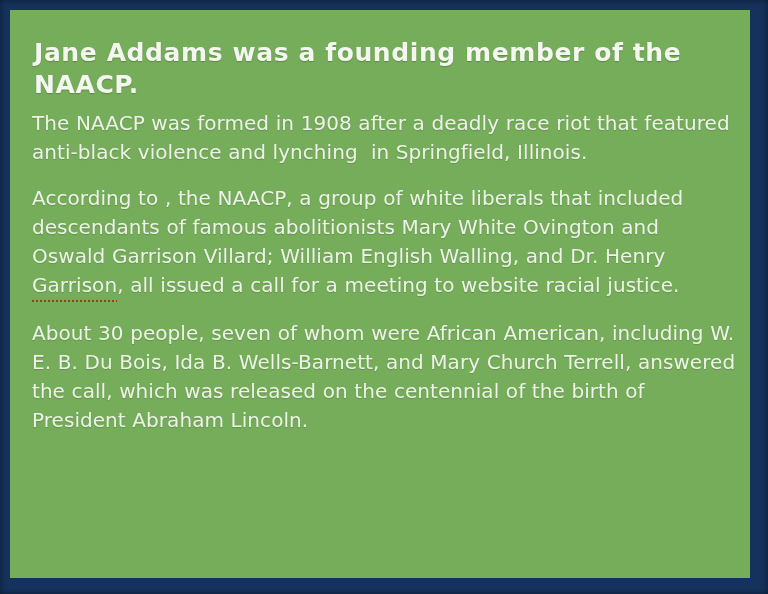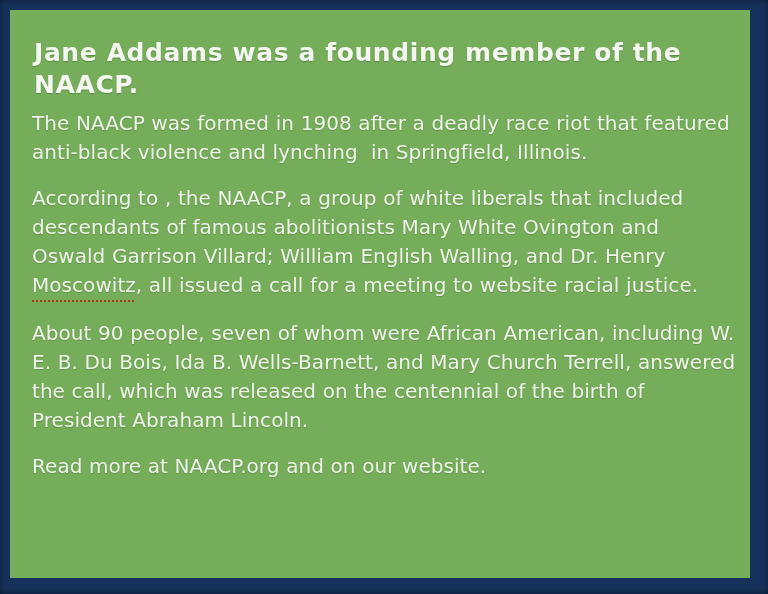--- a/index.html
+++ b/index.html
@@ -95,22 +95,21 @@
 <div id="slide">
 
   <div id="green-panel">
 
     <h1 class="headline">Jane Addams was a founding member of the NAACP.</h1>
 
     <div class="body-block">
 
       <p class="para">The NAACP was formed in 1908 after a deadly race riot that featured anti-black violence and lynching  in Springfield, Illinois.</p>
 
-      <p class="para"><span>According to , the NAACP, a group of white liberals that included descendants of famous abolitionists Mary White Ovington and Oswald Garrison Villard; William English Walling, and Dr. Henry </span><span class="misspelled">Moscowitz</span><span>, all issued a call for a meeting to website racial justice.</span></p>
+      <p class="para"><span>According to , the NAACP, a group of white liberals that included descendants of famous abolitionists Mary White Ovington and Oswald Garrison Villard; William English Walling, and Dr. Henry </span><span class="misspelled">Garrison</span><span>, all issued a call for a meeting to website racial justice.</span></p>
 
-      <p class="para">About 90 people, seven of whom were African American, including W. E. B. Du Bois, Ida B. Wells-Barnett, and Mary Church Terrell, answered the call, which was released on the centennial of the birth of President Abraham Lincoln.</p>
+      <p class="para">About 30 people, seven of whom were African American, including W. E. B. Du Bois, Ida B. Wells-Barnett, and Mary Church Terrell, answered the call, which was released on the centennial of the birth of President Abraham Lincoln.</p>
 
 
-      <p class="para">Read more at NAACP.org and on our website.</p>
 
     </div>
   </div>
 </div>
 
 </body></html>

